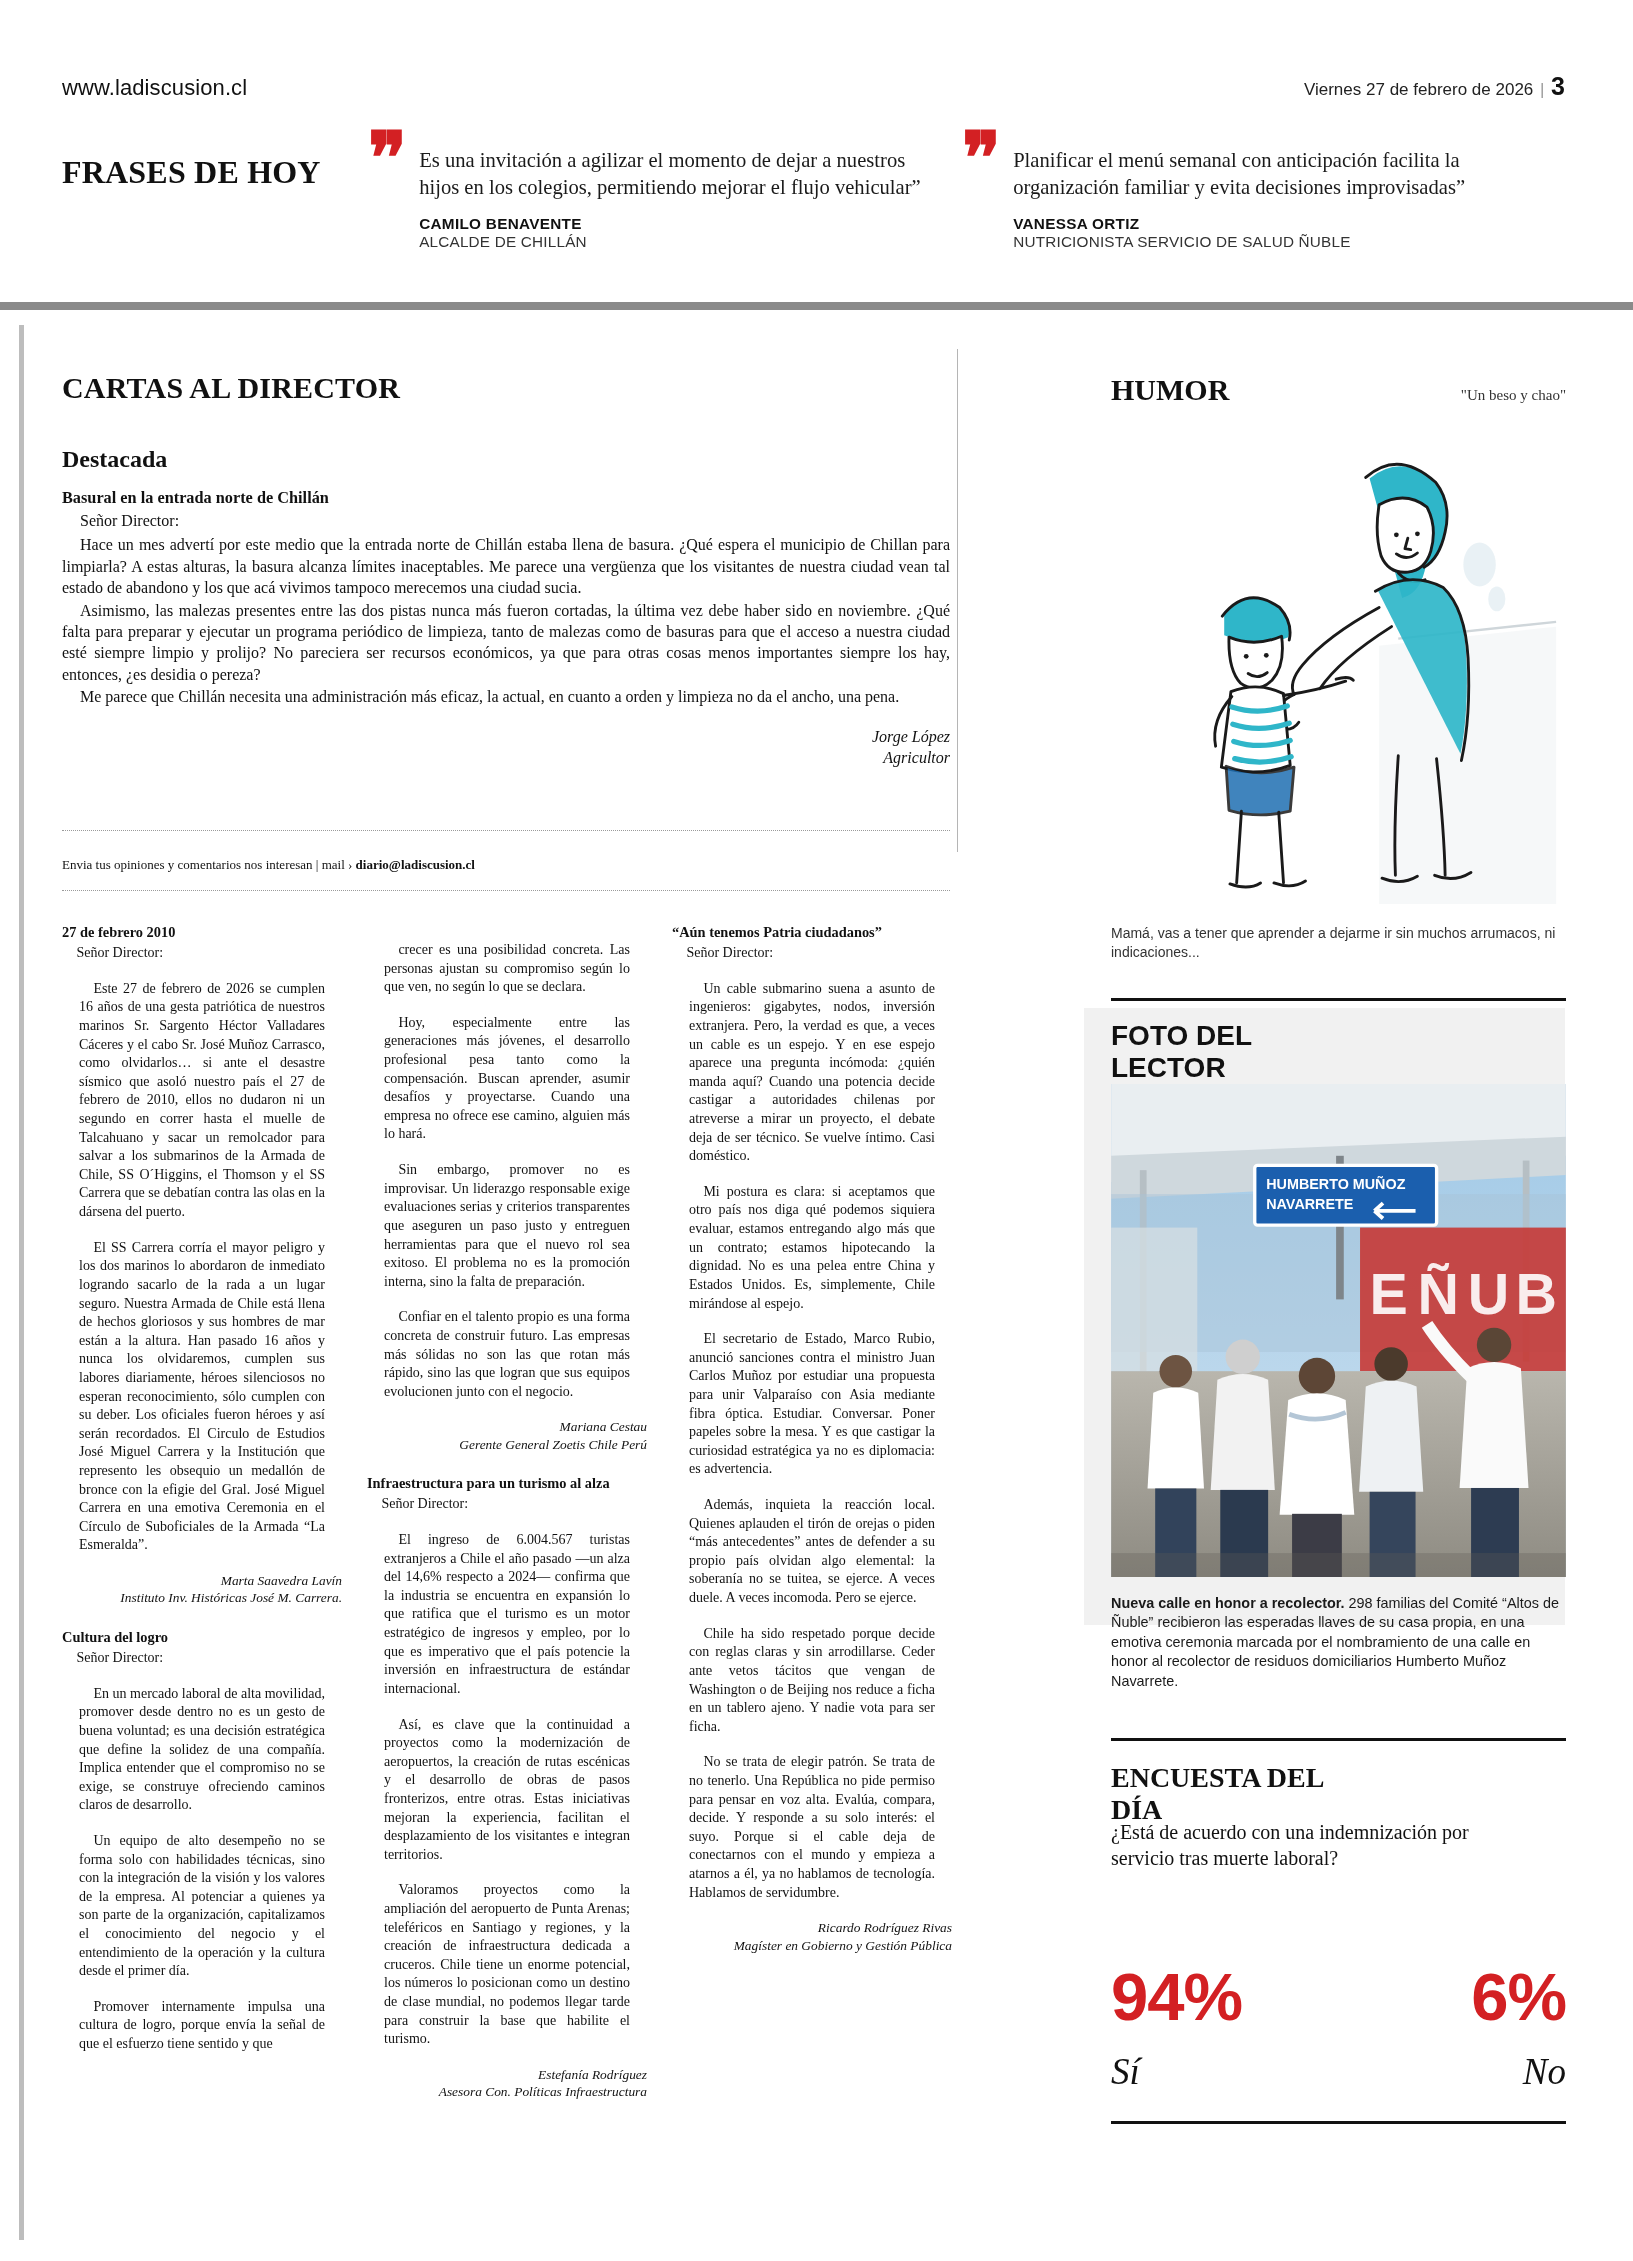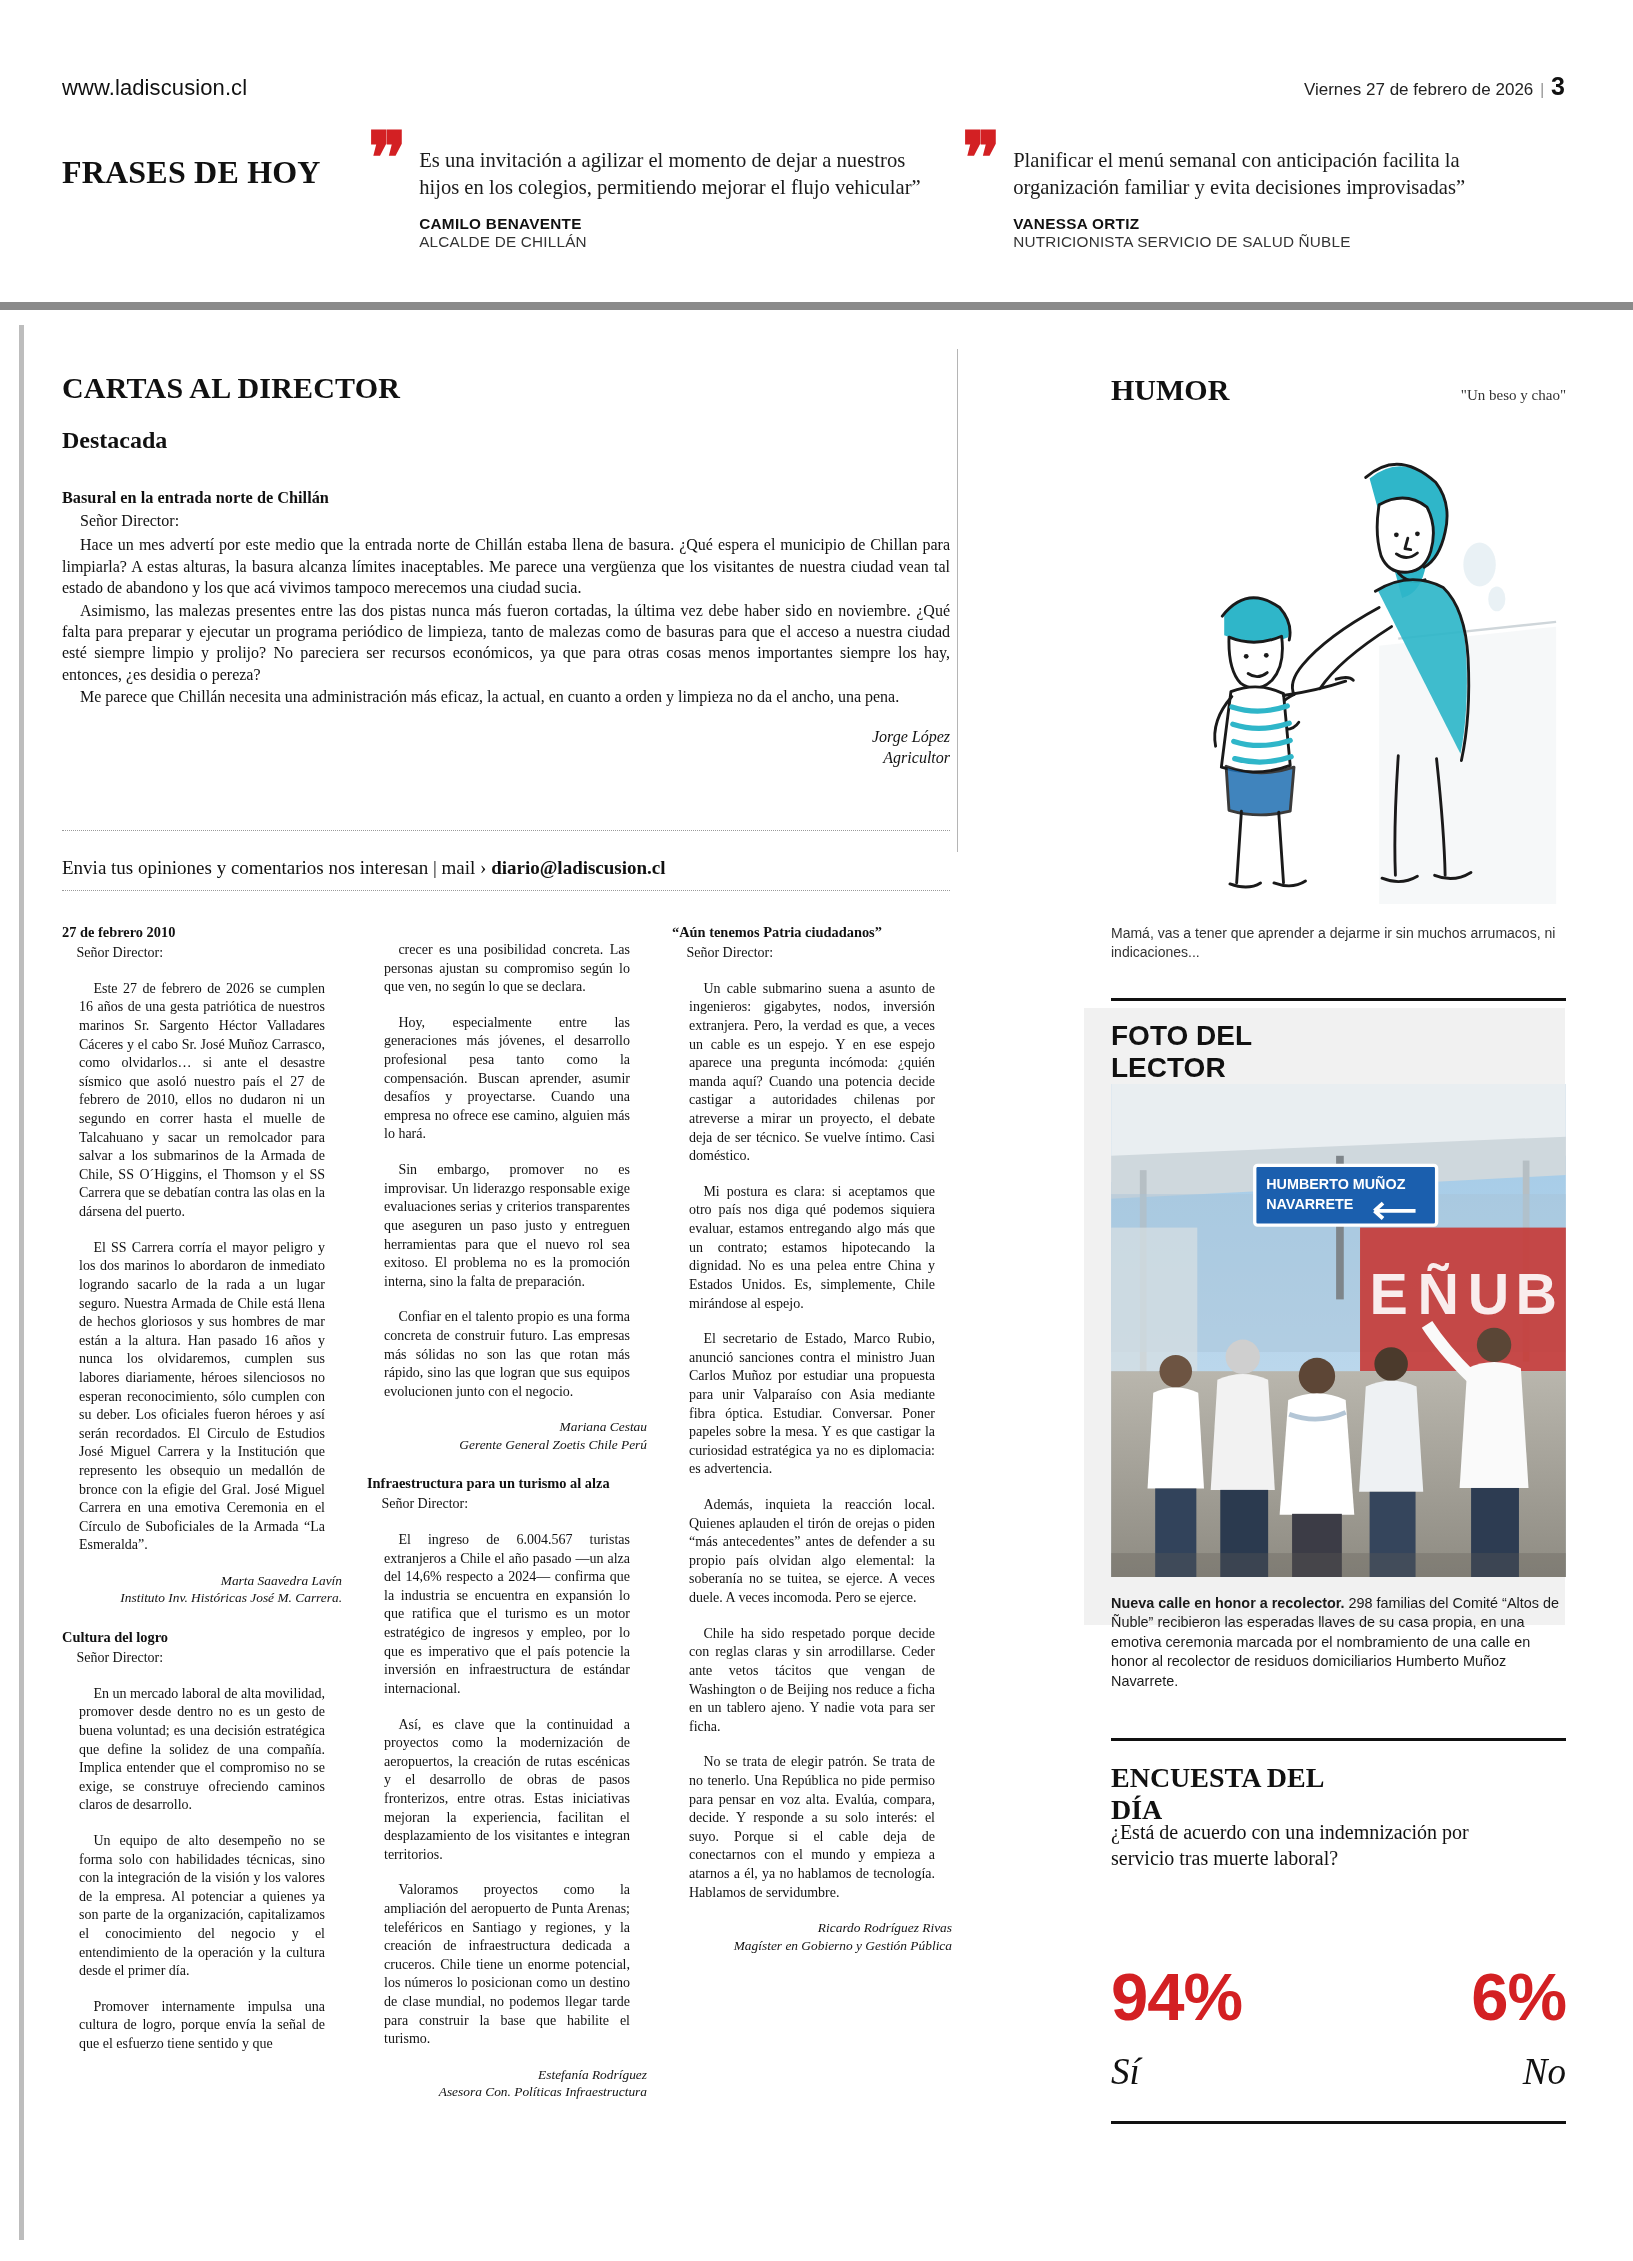--- a/index.html
+++ b/index.html
@@ -33,30 +33,30 @@
   .qmark { color:#d32023; font-size:72px; line-height:.72; font-family:"Liberation Serif", serif; font-weight:bold; margin-right:12.4px; }
   .qtext { font-size:20.6px; line-height:1.28; color:#1a1a1a; padding-top:13.4px; }
   .qauthor { font-family:"Liberation Sans", sans-serif; font-weight:bold; font-size:15.3px; letter-spacing:0.3px; margin-top:14.4px; color:#111; }
   .qrole { font-family:"Liberation Sans", sans-serif; font-size:15.3px; letter-spacing:0.2px; color:#333; }
 
   .rule-thick { position:absolute; left:0; top:302px; width:1634px; height:7.7px; background:#8a8a8a; }
   .rule-thin-left { position:absolute; left:19px; top:325px; width:4.8px; height:1915px; background:#bdbdbd; }
 
   
   .cartas-title { position:absolute; left:62px; top:371px; font-family:"Liberation Serif", serif; font-weight:bold; font-size:30px; letter-spacing:0.2px;}
-  .destacada { position:absolute; left:62px; top:427px; font-family:"Liberation Serif", serif; font-weight:bold; font-size:24px; color:#111;}
+  .destacada { position:absolute; left:62px; top:446px; font-family:"Liberation Serif", serif; font-weight:bold; font-size:24px; color:#111;}
 
   .letter-lead { position:absolute; left:62px; top:488px; width:888px; }
   .letter-lead h4 { margin:0 0 1.9px 0; font-family:"Liberation Serif", serif; font-size:16.3px; font-weight:bold; }
   .letter-lead .sd { font-size:16px; margin:0 0 2.9px 0; }
   .letter-lead p { margin:0 0 1px 0; font-size:16px; line-height:1.34; text-align:justify; text-indent:18px; }
   .signature { text-align:right; font-style:italic; font-size:16px; line-height:1.3; margin-top:19px; }
 
   .dashline { position:absolute; left:62px; top:830px; width:888px; border-top:1.4px dotted #9a9a9a; }
-  .mailline { position:absolute; left:62px; top:857px; font-size:19px; color:#111;}
+  .mailline { position:absolute; left:62px; top:857px; font-size:13px; color:#111;}
   .mailline .mail { font-weight:bold; }
   .dashline2 { position:absolute; left:62px; top:890px; width:888px; border-top:1.4px dotted #9a9a9a; }
 
   
   .cols { position:absolute; left:62px; top:924px; width:890px; display:flex; gap:25px; }
   .col { width:280px; }
   .col h5 { margin:0 0 2.9px 0; font-family:Liberation Serif, serif; font-weight:bold; font-size:14.4px; line-height:1.2; }
   .col .sd { font-size:14px; margin:0 0 1.9px 0; }
   .col p { margin:17px; font-size:14px; line-height:1.33; text-align:justify; text-indent:14.4px; }
   .col .sig { text-align:right; font-style:italic; font-size:13.4px; line-height:1.3; margin-top:12.4px; }

